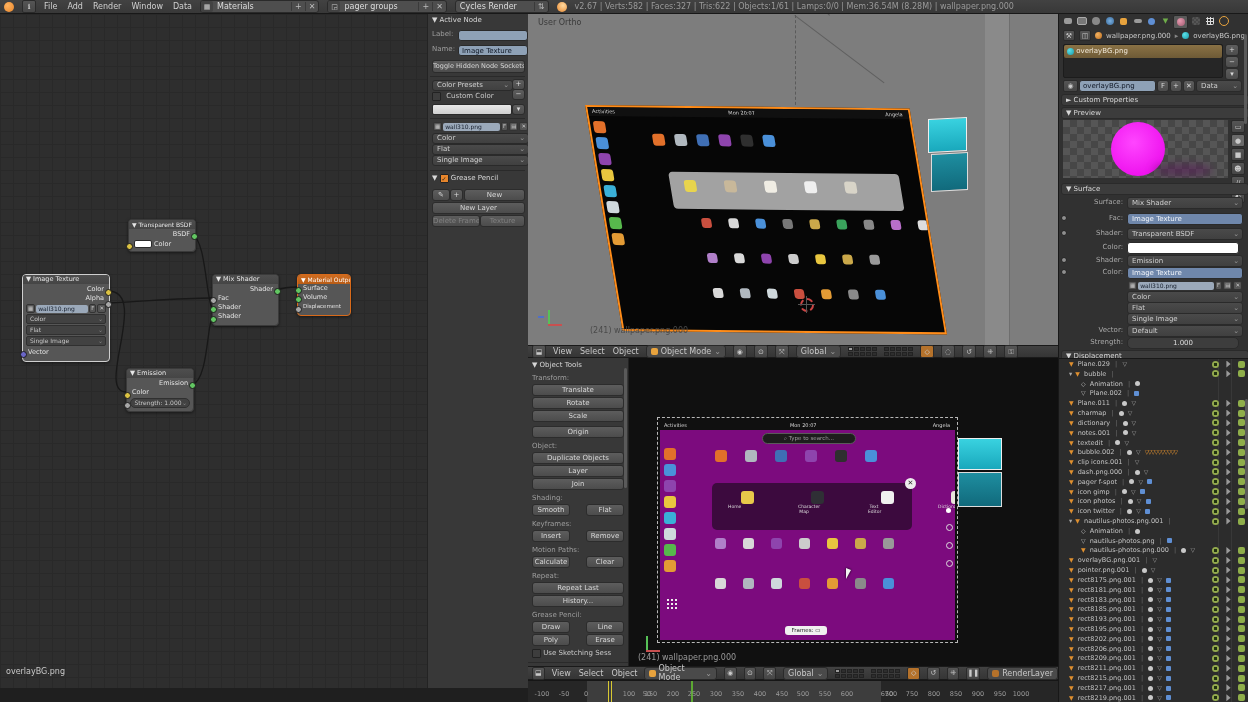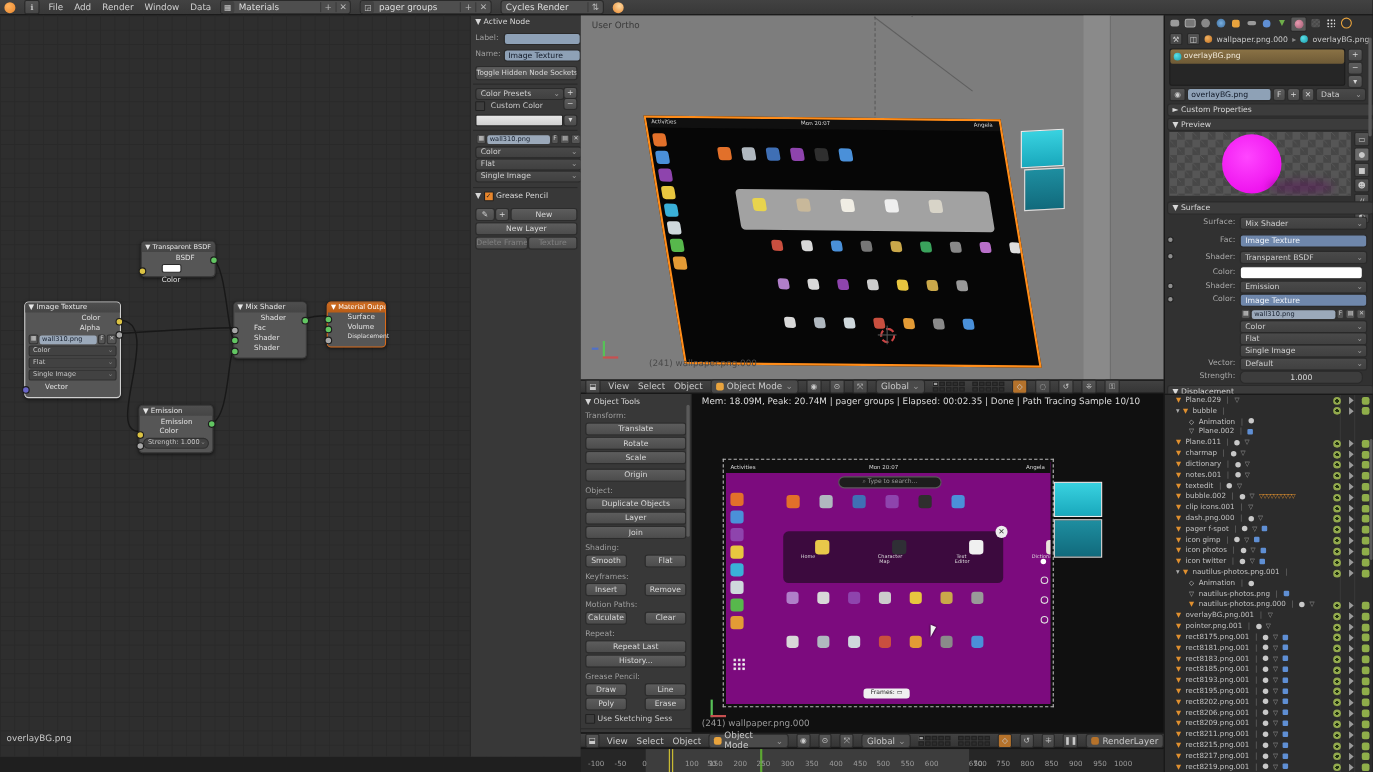--- a/index.html
+++ b/index.html
@@ -32,21 +32,21 @@
   .hfield .bx{padding:0 3px;color:#bbb;border-left:1px solid #3a3a3a;}
   .stats{color:#9a9a9a;}
   
   #nodeed{left:0;top:14px;width:528px;height:674px;background-color:#2e2e2e;
     background-image:linear-gradient(#292929 1px,transparent 1px),linear-gradient(90deg,#292929 1px,transparent 1px);
     background-size:13px 13px;border-right:1px solid #181818;overflow:hidden;}
   .node{position:absolute;background:rgba(88,88,88,.96);border:1px solid #3a3a3a;border-radius:4px;
         box-shadow:0 1px 3px rgba(0,0,0,.5);font-size:6.5px;color:#e2e2e2;}
   .node .nh{height:9px;line-height:9px;background:linear-gradient(#4e4e4e,#454545);
         border-radius:3px 3px 0 0;padding-left:3px;color:#e6e6e6;white-space:nowrap;overflow:hidden;}
-  .node .r{position:relative;height:10px;line-height:10px;padding:0 18px;}
+  .node .r{position:relative;height:10px;line-height:10px;padding:0 5px;}
   .node .rt{text-align:right;}
   .sock{position:absolute;width:5px;height:5px;border-radius:50%;border:1px solid #1c1c1c;}
   .sy{background:#dcc343;} .sg{background:#62c662;} .sgr{background:#a8a8a8;} .sb{background:#6a66c8;}
   .ndrop{margin:1px 3px;height:8px;line-height:8px;background:#424242;border:1px solid #303030;
          border-radius:2px;padding-left:3px;color:#c6c6c6;font-size:6px;}
   .ndrop:after{content:"⌄";float:right;margin-right:2px;color:#888;}
   .nimg{display:flex;gap:1px;margin:1px 3px;height:9px;align-items:center;}
   .nimg .f{flex:1;background:#9ba9ba;color:#17202e;border-radius:2px;height:8px;line-height:8px;padding-left:2px;font-size:6px;overflow:hidden;}
   .nimg .k{background:#555;border:1px solid #333;border-radius:2px;height:7px;line-height:7px;padding:0 1px;color:#ccc;font-size:5.5px;}
   
@@ -143,20 +143,21 @@
       <span class="icbtn" style="border:none;background:#424242;">◲</span>
       <span class="name">pager groups</span>
       <span class="bx">+</span>
       <span class="bx">✕</span>
     </span>
     <span class="hfield">
       <span class="name">Cycles Render</span>
       <span class="bx">⇅</span>
     </span>
     <span class="mini-ic" style="width:10px;height:10px;background:radial-gradient(circle at 60% 35%,#ffd9a0,#e8862c);border-radius:50%;"></span>
+    <span class="stats">v2.67 | Verts:582 | Faces:327 | Tris:622 | Objects:1/61 | Lamps:0/0 | Mem:36.54M (8.28M) | wallpaper.png.000</span>
   </div>
 
   <div id="nodeed" class="abs">
     <svg class="abs" width="528" height="674" style="left:0;top:0;">
       <path d="M108,277 C150,277 95,378 126,378" stroke="#181818" stroke-width="1.3" fill="none"></path>
       <path d="M108,289 C150,287 180,284 212,284" stroke="#181818" stroke-width="1.3" fill="none"></path>
       <path d="M192,220 C206,226 206,284 212,294" stroke="#181818" stroke-width="1.3" fill="none"></path>
       <path d="M192,371 C208,366 207,312 212,304" stroke="#181818" stroke-width="1.3" fill="none"></path>
       <path d="M277,276 C285,273 291,273 297,273" stroke="#181818" stroke-width="1.3" fill="none"></path>
     </svg>
@@ -400,21 +401,20 @@
         <i></i>
       </span>
     <span class="icbtn" style="background:#b5722b;">◇</span>
     <span class="icbtn">◌</span>
     <span class="icbtn">↺</span>
     <span class="icbtn">⁜</span>
     <span class="icbtn">⚿</span>
   </div>
 
   <div id="vpbot" class="abs">
-    <div class="abs" style="left:110px;top:2px;color:#dcdcdc;">Mem: 18.09M, Peak: 20.74M | pager groups | Elapsed: 00:02.35 | Done | Path Tracing Sample 10/10</div>
 
     <div id="objtools">
       <div class="hd">▼ <span>Object Tools</span></div>
       <div class="gl">Transform:</div>
       <div class="btn otb">Translate</div>
       <div class="btn otb">Rotate</div>
       <div class="btn otb">Scale</div>
       <div class="btn otb" style="margin-top:4px;">Origin</div>
       <div class="gl">Object:</div>
       <div class="btn otb">Duplicate Objects</div>

